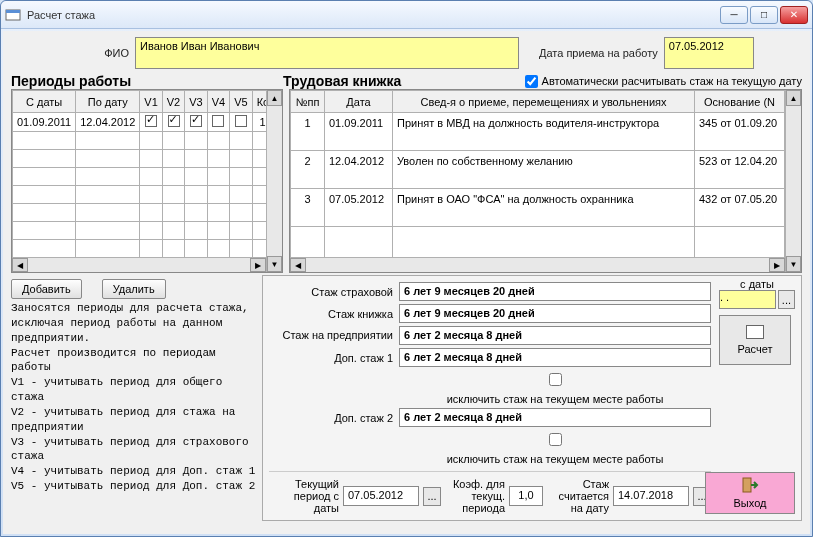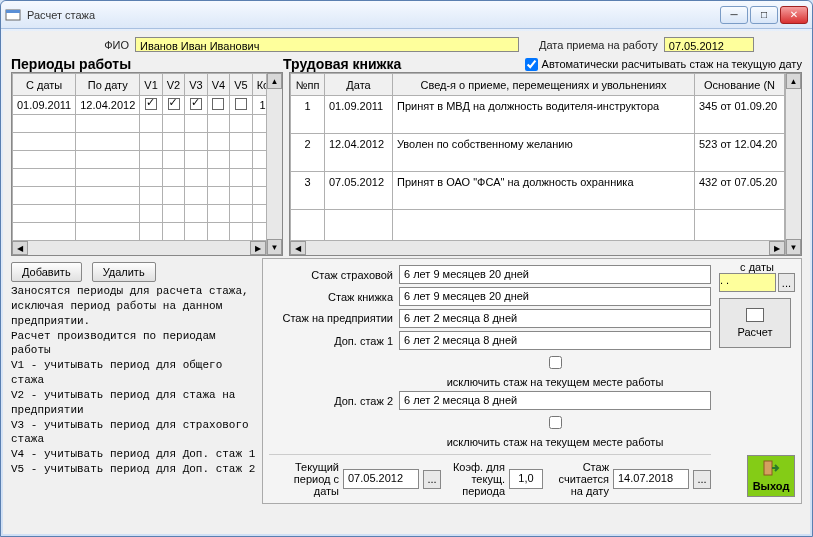--- a/index.html
+++ b/index.html
@@ -45,21 +45,21 @@
   .client {
     flex:1;
     background: #f0f0f0;
     margin: 2px;
     padding: 6px 8px;
     display:flex;
     flex-direction:column;
   }
   .toprow { display:flex; align-items:center; gap:6px; margin-bottom:4px; }
   .lbl { color:#222; }
-  .field { background:#feff9c; border:1px solid #888; height:15px; padding:2px 4px; }
+  .field { background:#feff9c; border:1px solid #888; height:32px; padding:2px 4px; }
   .fio { width:384px; }
   .hiredate { width:90px; text-align:left; }
   .section-titles { display:flex; align-items:center; }
   .sec-left { width:272px; font-weight:bold; font-size:14px; }
   .sec-right { font-weight:bold; font-size:14px; margin-right:10px; }
   .autochk { display:flex; align-items:center; gap:4px; margin-left:auto; font-size:11px; }
   .autochk input { margin:0; }
   .columns { display:flex; gap:6px; }
   .periods { width:272px; }
   .workbook { flex:1; position:relative;}
@@ -76,45 +76,45 @@
   .scroll-h { height:15px; background:#e8e8e8; border-top:1px solid #b0b0b0; display:flex;}
   .scroll-h .arrow { width:16px; background:#d8d8d8; border:1px solid #999; display:flex; align-items:center; justify-content:center; font-size:8px;}
   .scroll-h .track { flex:1; }
   .scroll-h .arrow.rt { margin-left:auto;}
   .tbl-wrap { position:relative; border:1px solid #888; background:#fff; height:184px; overflow:hidden; }
   .tbl-inner { position:absolute; top:0; left:0; right:16px; bottom:15px; overflow:hidden;}
   .workbook table td { text-align:left; vertical-align:top; padding:4px; }
   .workbook table td.num { text-align:center; }
   .workbook table th { white-space:nowrap; }
   .wb-row td { height:38px; }
-  .btnrow { margin-top:4px; display:flex; gap:10px; }
+  .btnrow { margin-top:4px; display:flex; gap:20px; }
   .btn {
     background:linear-gradient(#fefefe,#e0e0e0);
     border:1px solid #888;
     border-radius:2px;
     padding:3px 10px;
     font-size:11px;
     cursor:pointer;
   }
   .help-text { font-size:11px; line-height:1.35; margin-top:2px;font-family:Liberation Mono, monospace; }
   .bottom { display:flex; gap:6px; margin-top:2px; }
   .bottom-left { width:272px; }
   .bottom-right { flex:1; border:1px solid #aaa; background:#f4f4f4; padding:6px; position:relative;}
   .result-row { display:flex; align-items:center; margin-bottom:3px; gap:6px;}
   .result-row .rlbl { width:124px; text-align:right; }
   .result-row .rlbl2 { width:124px; text-align:right; line-height:1.1; }
-  .rfield { flex:1; background:#fff; border:1px solid #888; height:19px; padding:2px 4px; text-align:left;}
+  .rfield { flex:1; background:#fff; border:1px solid #888; height:19px; padding:2px 4px; text-align:left;font-weight:bold;}
   .chkrow { display:flex; align-items:center; gap:4px; margin-left:130px; margin-bottom:3px;flex-direction:column;}
   .side-box { position:absolute; right:6px; top:2px; width:76px; }
   .sdate-lbl { text-align:center; font-size:11px; }
   .sdate-field { background:#feff9c; border:1px solid #888; height:19px; width:60px; display:inline-block;}
   .dots-btn { width:18px; height:19px; border:1px solid #888; background:#e8e8e8; display:inline-flex; align-items:center; justify-content:center; vertical-align:top;}
   .calc-btn { width:72px; height:50px; border:1px solid #888; background:#e8e8e8; display:flex; flex-direction:column; align-items:center; justify-content:center; gap:4px; margin-top:6px;}
   .calc-btn .ic { width:18px; height:14px; border:1px solid #666; background:#fff;}
-  .exit-btn { width:48px; height:42px; border:1px solid #888; background:#84cc16; display:flex; flex-direction:column; align-items:center; justify-content:center; gap:2px; position:absolute; right:6px; bottom:6px;font-weight:bold;}
+  .exit-btn { width:90px; height:42px; border:1px solid #888; background:#f9a8d4; display:flex; flex-direction:column; align-items:center; justify-content:center; gap:2px; position:absolute; right:6px; bottom:6px;}
   .current-row { display:flex; align-items:center; gap:4px; margin-top:6px; border-top:1px solid #ccc; padding-top:6px;}
   .current-row .cl { text-align:right; line-height:1.1; }
   .cfield { background:#fff; border:1px solid #888; height:20px; padding:2px 4px; }
   .door-icon svg { width:18px; height:16px; }
 </style>
 </head>
 <body>
 
 <div class="window">
   <div class="titlebar">

